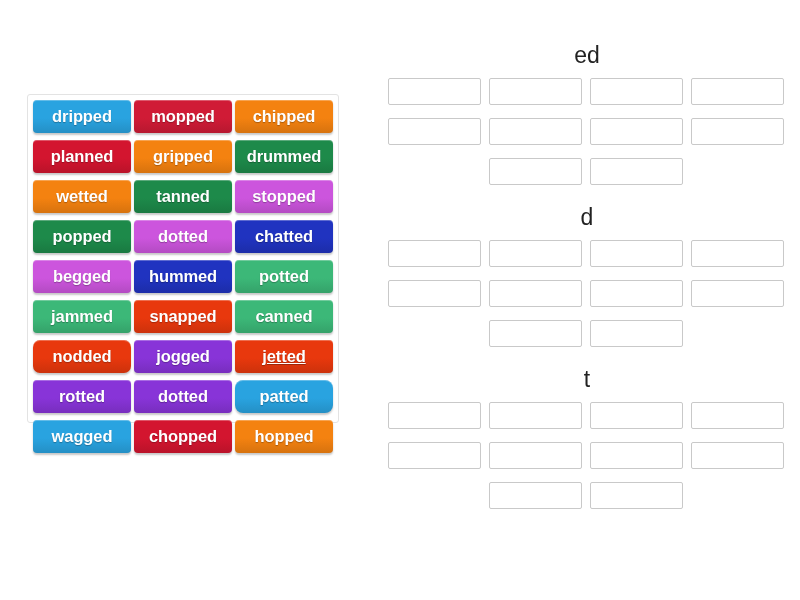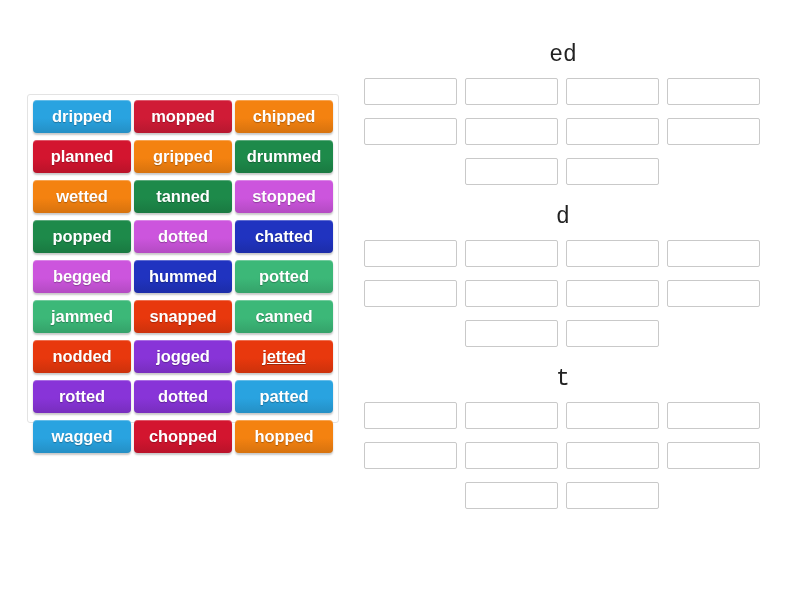--- a/index.html
+++ b/index.html
@@ -48,25 +48,24 @@
     box-shadow: 0 2px 2px rgba(0,0,0,0.22), inset 0 1px 0 rgba(255,255,255,0.28);
     cursor: move;
     user-select: none;
     overflow: hidden;
     white-space: nowrap;
   }
 
   
   #answer-area {
     position: absolute;
-    left: 356px;
+    left: 380px;
     top: 40px;
     width: 420px;
     height: 525px;
-    font-family: Liberation Mono, monospace;
   }
   .group {
     margin-bottom: 17px;
   }
   .group-title {
     text-align: center;
     font-size: 23px;
     color: #222222;
     font-weight: normal;
     line-height: 30px;
@@ -109,26 +108,26 @@
       <div class="tile" style="background: linear-gradient(rgb(204, 85, 221) 0%, rgb(204, 85, 221) 55%, rgba(0, 0, 0, 0.12) 100%), rgb(204, 85, 221); background-blend-mode: normal;">stopped</div>
       <div class="tile" style="background: linear-gradient(rgb(29, 138, 74) 0%, rgb(29, 138, 74) 55%, rgba(0, 0, 0, 0.12) 100%), rgb(29, 138, 74); background-blend-mode: normal;">popped</div>
       <div class="tile" style="background: linear-gradient(rgb(204, 85, 221) 0%, rgb(204, 85, 221) 55%, rgba(0, 0, 0, 0.12) 100%), rgb(204, 85, 221); background-blend-mode: normal;">dotted</div>
       <div class="tile" style="background: linear-gradient(rgb(32, 51, 192) 0%, rgb(32, 51, 192) 55%, rgba(0, 0, 0, 0.12) 100%), rgb(32, 51, 192); background-blend-mode: normal;">chatted</div>
       <div class="tile" style="background: linear-gradient(rgb(204, 85, 221) 0%, rgb(204, 85, 221) 55%, rgba(0, 0, 0, 0.12) 100%), rgb(204, 85, 221); background-blend-mode: normal;">begged</div>
       <div class="tile" style="background: linear-gradient(rgb(32, 51, 192) 0%, rgb(32, 51, 192) 55%, rgba(0, 0, 0, 0.12) 100%), rgb(32, 51, 192); background-blend-mode: normal;">hummed</div>
       <div class="tile" style="background: linear-gradient(rgb(60, 184, 120) 0%, rgb(60, 184, 120) 55%, rgba(0, 0, 0, 0.12) 100%), rgb(60, 184, 120); background-blend-mode: normal;">potted</div>
       <div class="tile" style="background: linear-gradient(rgb(60, 184, 120) 0%, rgb(60, 184, 120) 55%, rgba(0, 0, 0, 0.12) 100%), rgb(60, 184, 120); background-blend-mode: normal;">jammed</div>
       <div class="tile" style="background: linear-gradient(rgb(232, 56, 13) 0%, rgb(232, 56, 13) 55%, rgba(0, 0, 0, 0.12) 100%), rgb(232, 56, 13); background-blend-mode: normal;">snapped</div>
       <div class="tile" style="background: linear-gradient(rgb(60, 184, 120) 0%, rgb(60, 184, 120) 55%, rgba(0, 0, 0, 0.12) 100%), rgb(60, 184, 120); background-blend-mode: normal;">canned</div>
-      <div class="tile" style="background: linear-gradient(rgb(232, 56, 13) 0%, rgb(232, 56, 13) 55%, rgba(0, 0, 0, 0.12) 100%), rgb(232, 56, 13); background-blend-mode: normal;">nodded</div>
+      <div class="tile" style="background: linear-gradient(rgb(232, 56, 13) 0%, rgb(232, 56, 13) 55%, rgba(0, 0, 0, 0.12) 100%), rgb(232, 56, 13); background-blend-mode: normal; border-radius: 7px;">nodded</div>
       <div class="tile" style="background: linear-gradient(rgb(136, 52, 216) 0%, rgb(136, 52, 216) 55%, rgba(0, 0, 0, 0.12) 100%), rgb(136, 52, 216); background-blend-mode: normal; text-align: right;">jogged</div>
       <div class="tile" style="background: linear-gradient(rgb(232, 56, 13) 0%, rgb(232, 56, 13) 55%, rgba(0, 0, 0, 0.12) 100%), rgb(232, 56, 13); background-blend-mode: normal; text-decoration: underline;">jetted</div>
       <div class="tile" style="background: linear-gradient(rgb(136, 52, 216) 0%, rgb(136, 52, 216) 55%, rgba(0, 0, 0, 0.12) 100%), rgb(136, 52, 216); background-blend-mode: normal;">rotted</div>
       <div class="tile" style="background: linear-gradient(rgb(136, 52, 216) 0%, rgb(136, 52, 216) 55%, rgba(0, 0, 0, 0.12) 100%), rgb(136, 52, 216); background-blend-mode: normal;">dotted</div>
-      <div class="tile" style="background: linear-gradient(rgb(41, 163, 224) 0%, rgb(41, 163, 224) 55%, rgba(0, 0, 0, 0.12) 100%), rgb(41, 163, 224); background-blend-mode: normal;">patted</div>
+      <div class="tile" style="background: linear-gradient(rgb(41, 163, 224) 0%, rgb(41, 163, 224) 55%, rgba(0, 0, 0, 0.12) 100%), rgb(41, 163, 224); background-blend-mode: normal; border-radius: 8px;">patted</div>
       <div class="tile" style="background: linear-gradient(rgb(41, 163, 224) 0%, rgb(41, 163, 224) 55%, rgba(0, 0, 0, 0.12) 100%), rgb(41, 163, 224); background-blend-mode: normal;">wagged</div>
       <div class="tile" style="background: linear-gradient(rgb(211, 21, 47) 0%, rgb(211, 21, 47) 55%, rgba(0, 0, 0, 0.12) 100%), rgb(211, 21, 47); background-blend-mode: normal;">chopped</div>
       <div class="tile" style="background: linear-gradient(rgb(244, 130, 16) 0%, rgb(244, 130, 16) 55%, rgba(0, 0, 0, 0.12) 100%), rgb(244, 130, 16); background-blend-mode: normal;">hopped</div>
     </div>
 </div>
 
 <div id="answer-area">
     <div class="group">
       <div class="group-title">ed</div>
       <div class="slot-grid">

